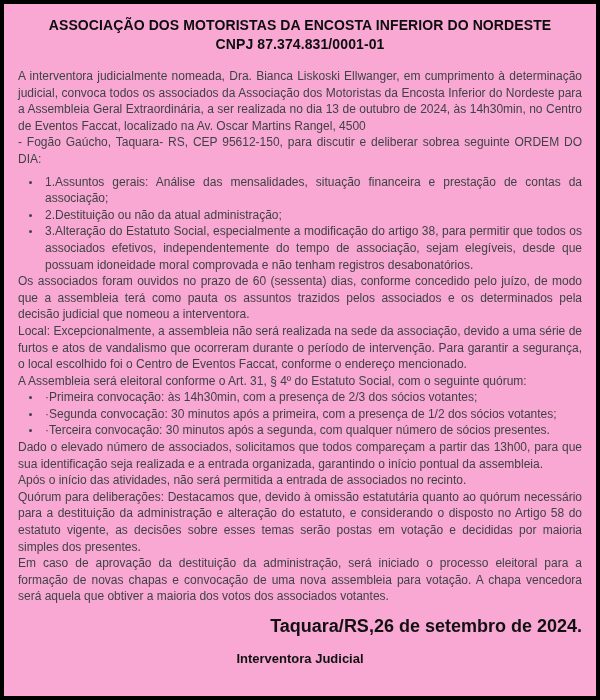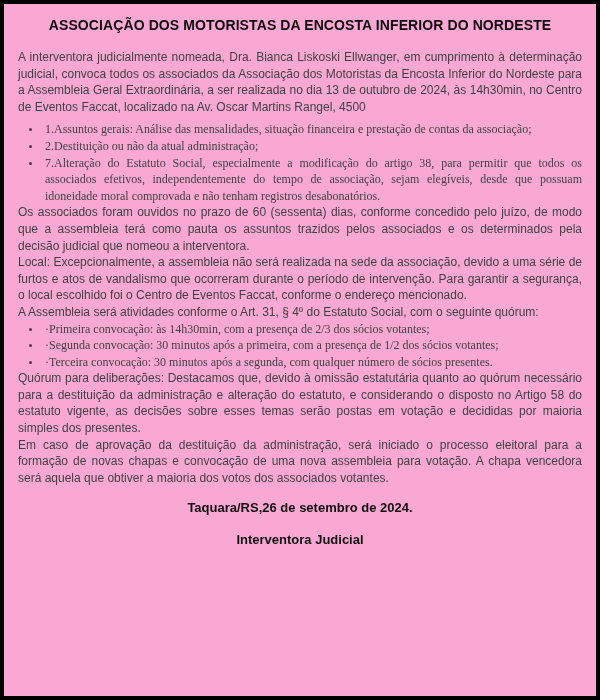--- a/index.html
+++ b/index.html
@@ -40,70 +40,73 @@
     margin: 0;
     padding: 0 0 0 24px;
     list-style: disc outside;
   }
   ul.doc-list.agenda {
     margin-top: 6px;
   }
   ul.doc-list li {
     text-align: justify;
     padding-left: 3px;
-    font-family: Liberation Serif, serif;
   }
   ul.doc-list li::marker {
     color: #3f4245;
     font-size: 10px;
   }
   .dateline {
     margin-top: 13px;
-    text-align: center;
+    text-align: right;
     font-weight: bold;
     color: #111111;
-    font-size: 13px;
+    font-size: 18px;
     line-height: 17px;
   }
   .signature {
     margin-top: 15px;
     text-align: center;
     font-weight: bold;
     color: #111111;
     font-size: 13px;
     line-height: 17px;
   }
 </style>
 </head>
 <body>
 
 <div class="page">
 
   <header class="doc-header">
     <div class="h-line">ASSOCIAÇÃO DOS MOTORISTAS DA ENCOSTA INFERIOR DO NORDESTE</div>
+    <div class="h-line">CNPJ 87.374.831/0001-01</div>
   </header>
 
   <p class="body-p intro-start">A interventora judicialmente nomeada, Dra. Bianca Liskoski Ellwanger, em cumprimento à determinação judicial, convoca todos os associados da Associação dos Motoristas da Encosta Inferior do Nordeste para a Assembleia Geral Extraordinária, a ser realizada no dia 13 de outubro de 2024, às 14h30min, no Centro de Eventos Faccat, localizado na Av. Oscar Martins Rangel, 4500</p>
+  <p class="body-p">- Fogão Gaúcho, Taquara- RS, CEP 95612-150, para discutir e deliberar sobrea seguinte ORDEM DO DIA:</p>
 
   <ul class="doc-list agenda">
     <li>1.Assuntos gerais: Análise das mensalidades, situação financeira e prestação de contas da associação;</li>
     <li>2.Destituição ou não da atual administração;</li>
-    <li>7.Alteração do Estatuto Social, especialmente a modificação do artigo 38, para permitir que todos os associados efetivos, independentemente do tempo de associação, sejam elegíveis, desde que possuam idoneidade moral comprovada e não tenham registros desabonatórios.</li>
+    <li>3.Alteração do Estatuto Social, especialmente a modificação do artigo 38, para permitir que todos os associados efetivos, independentemente do tempo de associação, sejam elegíveis, desde que possuam idoneidade moral comprovada e não tenham registros desabonatórios.</li>
   </ul>
 
   <p class="body-p">Os associados foram ouvidos no prazo de 60 (sessenta) dias, conforme concedido pelo juízo, de modo que a assembleia terá como pauta os assuntos trazidos pelos associados e os determinados pela decisão judicial que nomeou a interventora.</p>
   <p class="body-p">Local: Excepcionalmente, a assembleia não será realizada na sede da associação, devido a uma série de furtos e atos de vandalismo que ocorreram durante o período de intervenção. Para garantir a segurança, o local escolhido foi o Centro de Eventos Faccat, conforme o endereço mencionado.</p>
-  <p class="body-p">A Assembleia será atividades conforme o Art. 31, § 4º do Estatuto Social, com o seguinte quórum:</p>
+  <p class="body-p">A Assembleia será eleitoral conforme o Art. 31, § 4º do Estatuto Social, com o seguinte quórum:</p>
 
   <ul class="doc-list quorum">
     <li>·Primeira convocação: às 14h30min, com a presença de 2/3 dos sócios votantes;</li>
     <li>·Segunda convocação: 30 minutos após a primeira, com a presença de 1/2 dos sócios votantes;</li>
     <li>·Terceira convocação: 30 minutos após a segunda, com qualquer número de sócios presentes.</li>
   </ul>
 
+  <p class="body-p">Dado o elevado número de associados, solicitamos que todos compareçam a partir das 13h00, para que sua identificação seja realizada e a entrada organizada, garantindo o início pontual da assembleia.</p>
+  <p class="body-p">Após o início das atividades, não será permitida a entrada de associados no recinto.</p>
   <p class="body-p">Quórum para deliberações: Destacamos que, devido à omissão estatutária quanto ao quórum necessário para a destituição da administração e alteração do estatuto, e considerando o disposto no Artigo 58 do estatuto vigente, as decisões sobre esses temas serão postas em votação e decididas por maioria simples dos presentes.</p>
   <p class="body-p">Em caso de aprovação da destituição da administração, será iniciado o processo eleitoral para a formação de novas chapas e convocação de uma nova assembleia para votação. A chapa vencedora será aquela que obtiver a maioria dos votos dos associados votantes.</p>
 
   <div class="dateline">Taquara/RS,26 de setembro de 2024.</div>
 
   <div class="signature">
     <div>Interventora Judicial</div>
   </div>
 
 </div>

